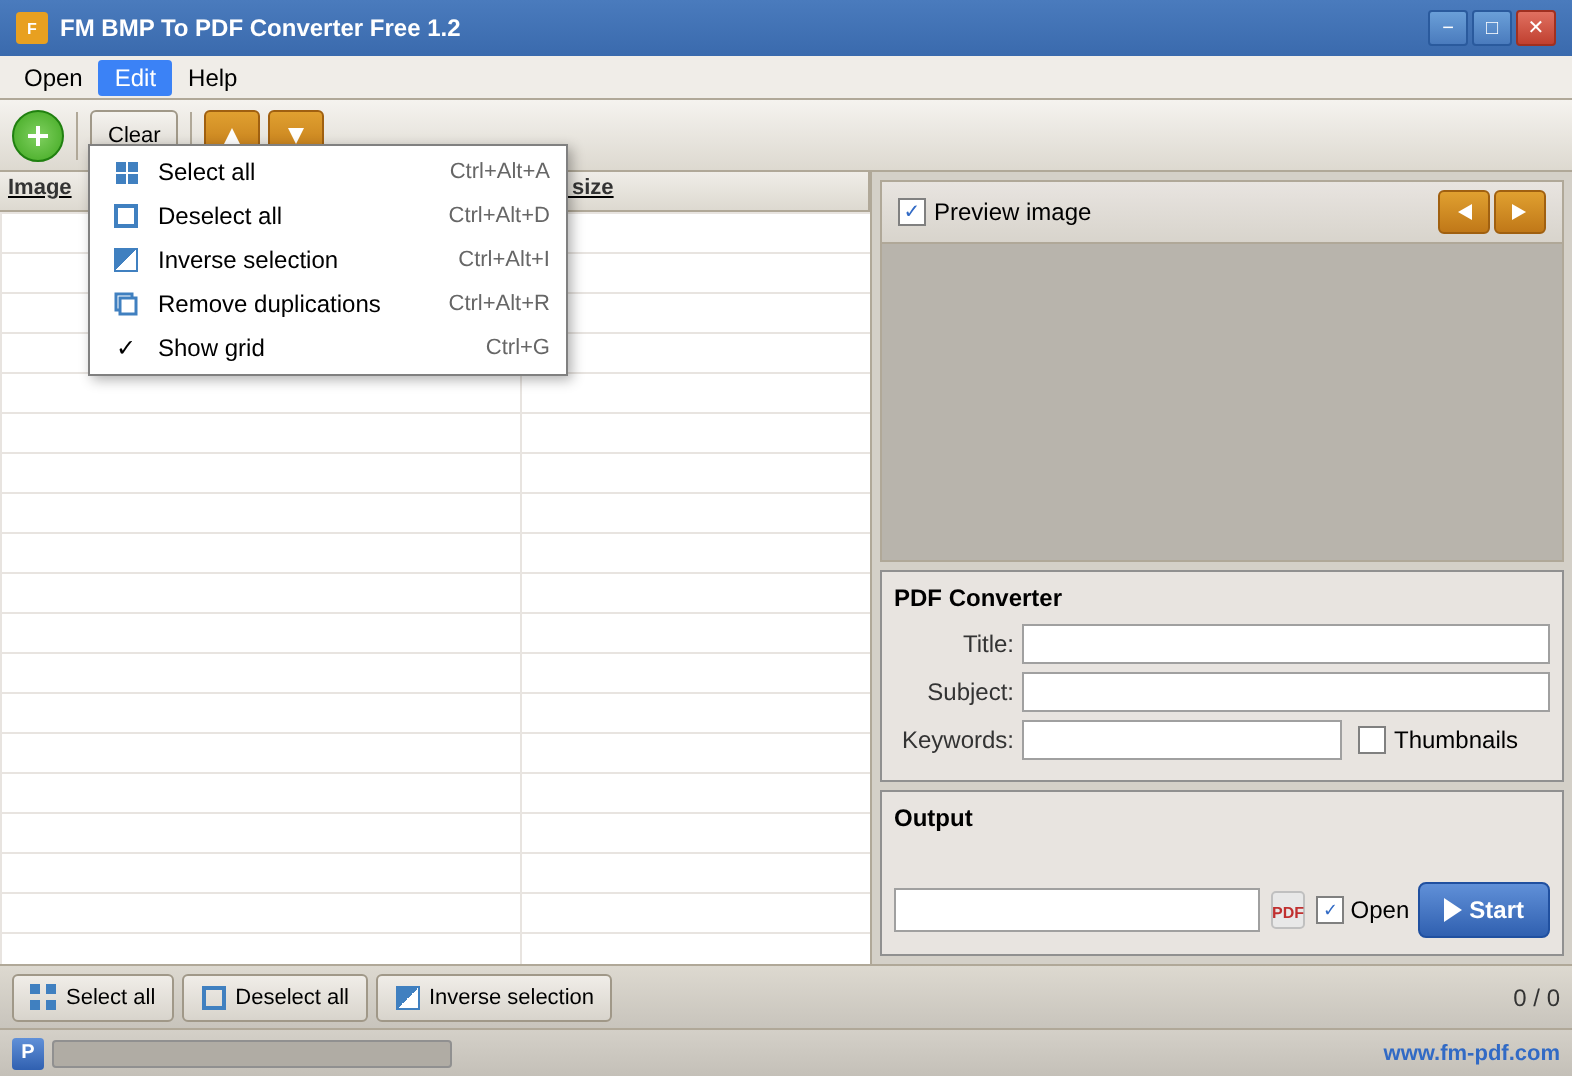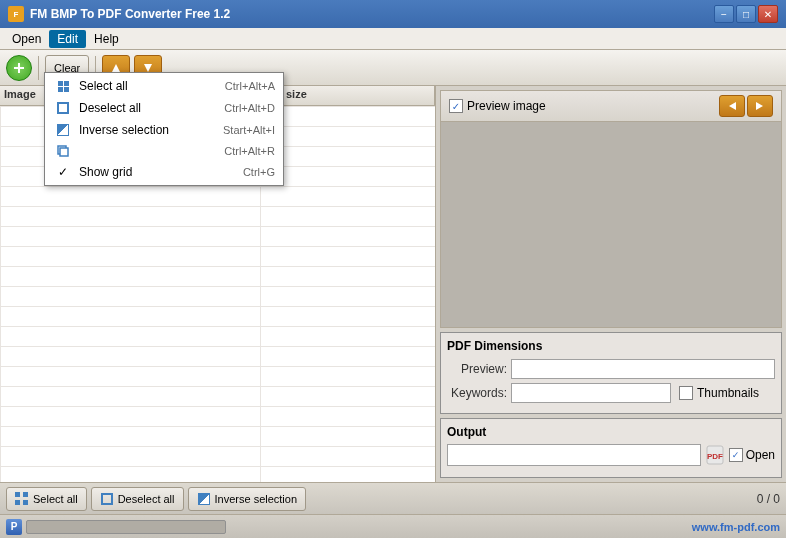--- a/index.html
+++ b/index.html
@@ -69,21 +69,21 @@
       align-items: center;
       border-bottom: 1px solid #b0a898;
       padding: 0 4px;
     }
     .menu-item {
       padding: 2px 8px;
       cursor: pointer;
       border-radius: 2px;
       font-size: 12px;
     }
-    .menu-item.active { background: #0369a1; color: white; }
+    .menu-item.active { background: #3b82f6; color: white; }
 
     
     .toolbar {
       background: linear-gradient(to bottom, #f5f3ef, #ddd9d0);
       height: 36px;
       display: flex;
       align-items: center;
       gap: 4px;
       padding: 0 6px;
       border-bottom: 1px solid #b0a898;
@@ -131,20 +131,21 @@
     }
 
     
     .file-panel {
       flex: 1;
       background: white;
       border-right: 1px solid #b0a898;
       overflow: hidden;
       display: flex;
       flex-direction: column;
+      text-decoration: underline;
     }
     .file-list-header {
       display: flex;
       background: linear-gradient(to bottom, #f0ede8, #ddd9d0);
       border-bottom: 1px solid #b0a898;
       height: 20px;
     }
     .col-header {
       border-right: 1px solid #b0a898;
       padding: 2px 4px;
@@ -293,21 +294,21 @@
     
     .output-area {
       margin: 0 4px 4px 4px;
       border: 1px solid #909090;
       background: #e8e4e0;
       padding: 6px;
     }
     .output-title {
       font-size: 12px;
       font-weight: bold;
-      margin-bottom: 0;
+      margin-bottom: 23px;
     }
     .output-row {
       display: flex;
       align-items: center;
       gap: 4px;
     }
     .output-input {
       flex: 1;
       height: 22px;
       border: 1px solid #a0a0a0;
@@ -584,23 +585,27 @@
             <svg width="8" height="10" viewBox="0 0 8 10">
               <polygon points="0,1 0,9 7,5" fill="white"></polygon>
             </svg>
           </div>
         </div>
       </div>
       <div class="preview-content"></div>
     </div>
 
     <div class="pdf-props">
-      <div class="pdf-props-title">PDF Dimensions</div>
+      <div class="pdf-props-title">PDF Converter</div>
       <div class="prop-row">
-        <span class="prop-label">Preview:</span>
+        <span class="prop-label">Title:</span>
+        <input class="prop-input" type="text" style="">
+      </div>
+      <div class="prop-row">
+        <span class="prop-label">Subject:</span>
         <input class="prop-input" type="text" style="">
       </div>
       <div class="prop-row keywords-row">
         <span class="prop-label">Keywords:</span>
         <input class="keywords-input" type="text" style="">
         <div class="thumbnails-cb">
           <div class="cb-box"></div>
           <span>Thumbnails</span>
         </div>
       </div>
@@ -613,20 +618,24 @@
         <div class="pdf-icon">
           <svg width="18" height="20" viewBox="0 0 18 20">
             <rect x="1" y="1" width="16" height="18" rx="2" fill="#e8e8e8" stroke="#c0c0c0"></rect>
             <text x="9" y="14" text-anchor="middle" font-size="8" fill="#c03030" font-weight="bold">PDF</text>
           </svg>
         </div>
         <div class="open-cb">
           <div class="open-cb-box">✓</div>
           <span>Open</span>
         </div>
+        <button class="start-btn">
+          <div class="play-icon"></div>
+          <span>Start</span>
+        </button>
       </div>
     </div>
   </div>
 </div>
 
 <div class="bottom-bar">
   <button class="bottom-btn">
     <div class="small-icon select-all-icon">
       <div class="sa-cell"></div>
       <div class="sa-cell"></div>
@@ -678,29 +687,30 @@
       <div class="deselect-icon"></div>
     </div>
     <span class="menu-label">Deselect all</span>
     <span class="shortcut">Ctrl+Alt+D</span>
   </div>
   <div class="menu-entry">
     <div class="menu-icon-area">
       <div class="inverse-icon"></div>
     </div>
     <span class="menu-label">Inverse selection</span>
-    <span class="shortcut">Start+Alt+I</span>
+    <span class="shortcut">Ctrl+Alt+I</span>
   </div>
   <div class="menu-entry">
     <div class="menu-icon-area">
       <svg width="12" height="12" viewBox="0 0 12 12">
         <rect x="1" y="1" width="8" height="8" fill="none" stroke="#4080c0" stroke-width="1.5"></rect>
         <rect x="3" y="3" width="8" height="8" fill="white" stroke="#4080c0" stroke-width="1.5"></rect>
       </svg>
     </div>
+    <span class="menu-label">Remove duplications</span>
     <span class="shortcut">Ctrl+Alt+R</span>
   </div>
   <div class="menu-entry">
     <div class="menu-icon-area">
       <span class="menu-check">✓</span>
     </div>
     <span class="menu-label">Show grid</span>
     <span class="shortcut">Ctrl+G</span>
   </div>
 </div>

